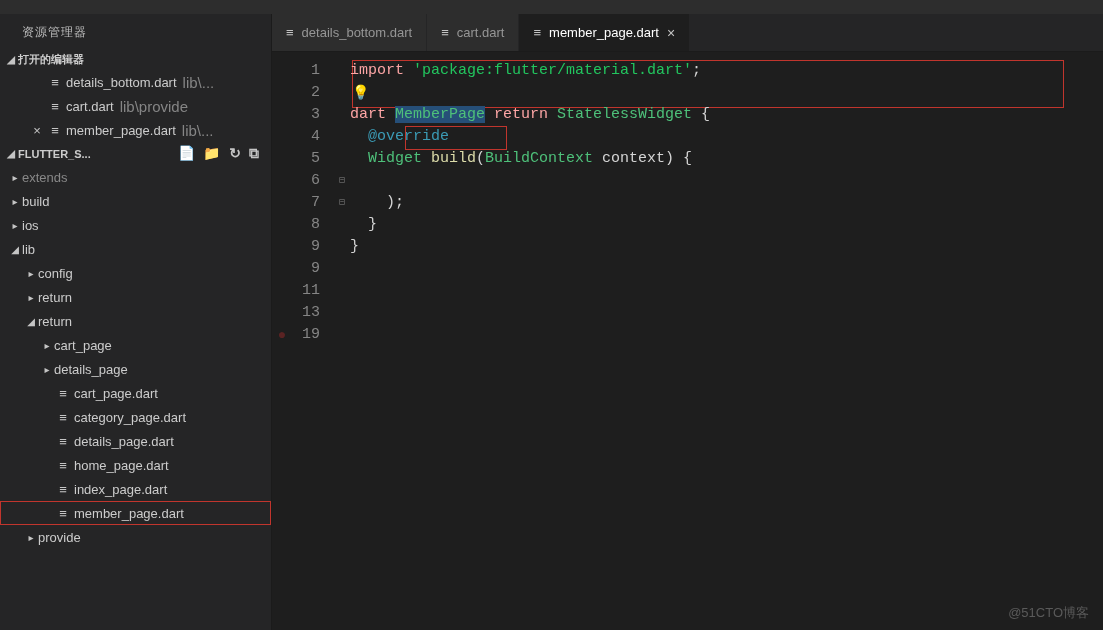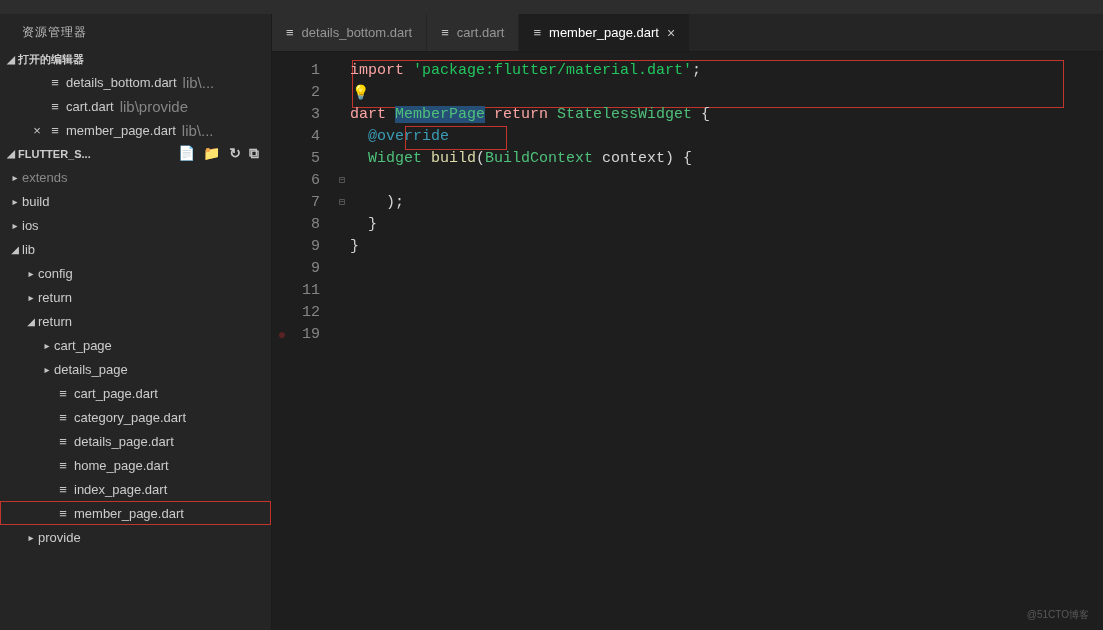--- a/index.html
+++ b/index.html
@@ -110,21 +110,21 @@
 .p  { color: #d4d4d4; }
 .c  { color: #d4d4d4; }
 .squiggle { text-decoration: underline wavy #3aa55a; text-underline-offset: 3px; }
 .box-red { position: absolute; border: 1px solid #c1352d; pointer-events: none; }
 .box1 { left: 2px; top: 0px; width: 712px; height: 48px; }
 .box2 { left: 55px; top: 66px; width: 102px; height: 24px; }
 .sel { background: #264f78; }
 .bulb { color: #ffcc00; font-size: 14px; margin-left: 2px; }
 .watermark {
   position: absolute; right: 14px; bottom: 8px;
-  color: #5a5a5a; font-size: 10px; font-family: sans-serif;
+  color: #5a5a5a; font-size: 13px; font-family: sans-serif;
 }
 </style>
 </head>
 <body>
 
 <div class="topmenu"></div>
 
 <div class="main">
   <div class="sidebar">
     <div class="panel-title">资源管理器</div>
@@ -275,21 +275,21 @@
           <div>2</div>
           <div>3</div>
           <div>4</div>
           <div>5</div>
           <div>6</div>
           <div>7</div>
           <div>8</div>
           <div>9</div>
           <div>9</div>
           <div>11</div>
-          <div>12</div>
+          <div>13</div>
           <div>19</div>
         </div>
       <div class="gutter-fold" id="g-fd">
           <div></div>
           <div></div>
           <div></div>
           <div></div>
           <div></div>
           <div>⊟</div>
           <div>⊟</div>

